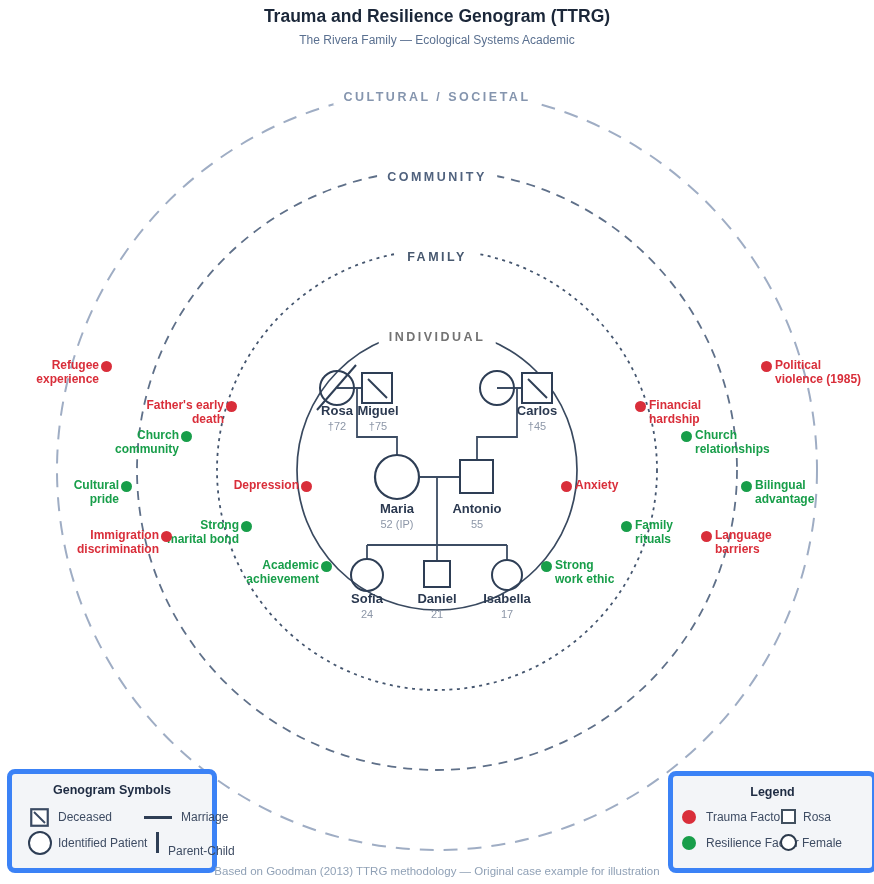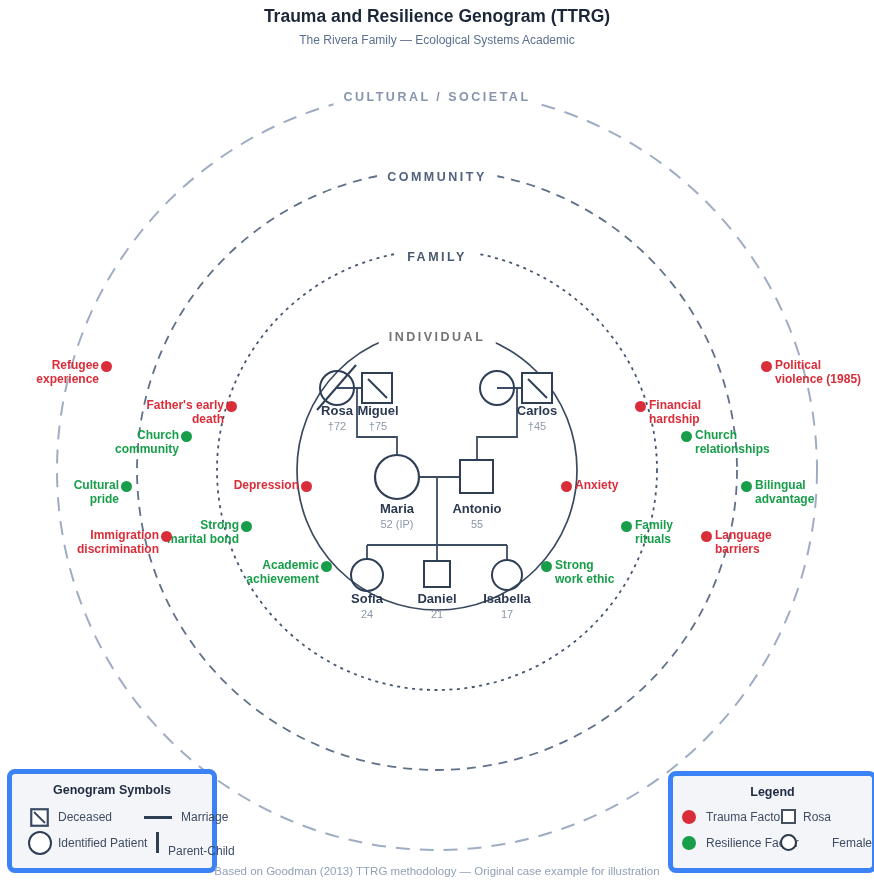--- a/index.html
+++ b/index.html
@@ -206,18 +206,18 @@
 
   <div class="infobox" style="left:668px;top:771px;width:199px;height:92px;">
     <div class="btitle">Legend</div>
     <span class="legend-dot trauma" style="left:9px;top:34px;"></span>
     <div class="bitem" style="left:33px;top:34px;">Trauma Factor</div>
     <span class="male-icon" style="left:108px;top:33px;"></span>
     <div class="bitem" style="left:130px;top:34px;">Rosa</div>
     <span class="legend-dot resilience" style="left:9px;top:60px;"></span>
     <div class="bitem" style="left:33px;top:60px;">Resilience Factor</div>
     <span class="female-icon" style="left:107px;top:58px;"></span>
-    <div class="bitem" style="left:129px;top:60px;margin-left:30px;">Female</div>
+    <div class="bitem" style="left:129px;top:60px;">Female</div>
   </div>
 
   <div class="footer">Based on Goodman (2013) TTRG methodology — Original case example for illustration</div>
 
 </div>
 
 </body></html>

